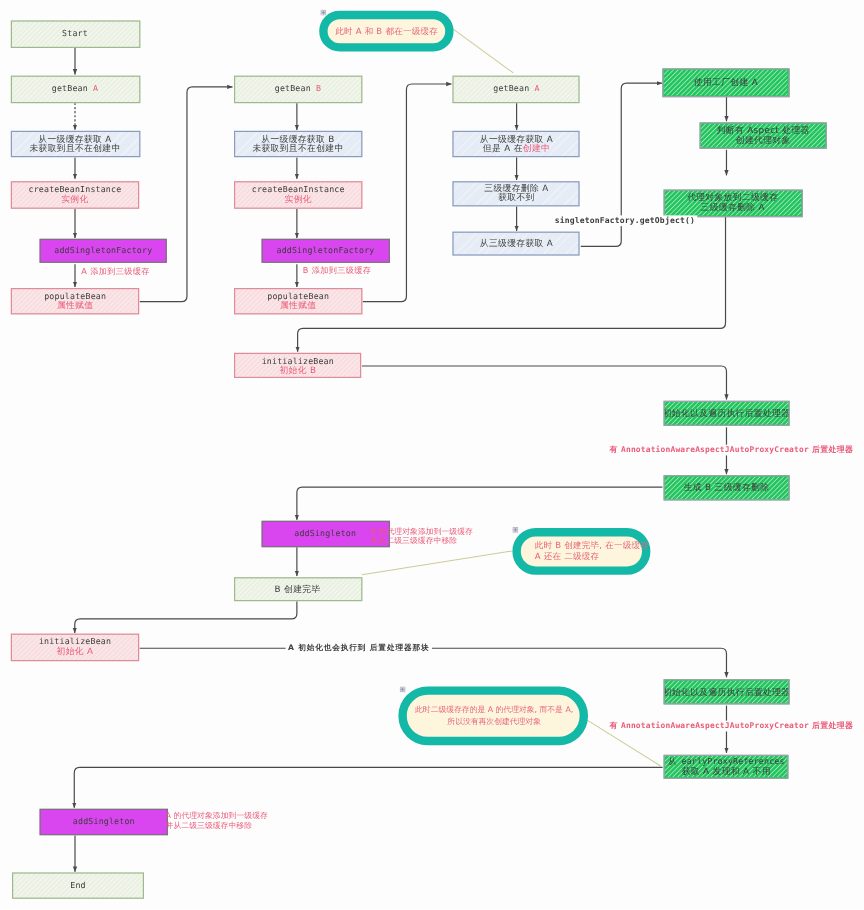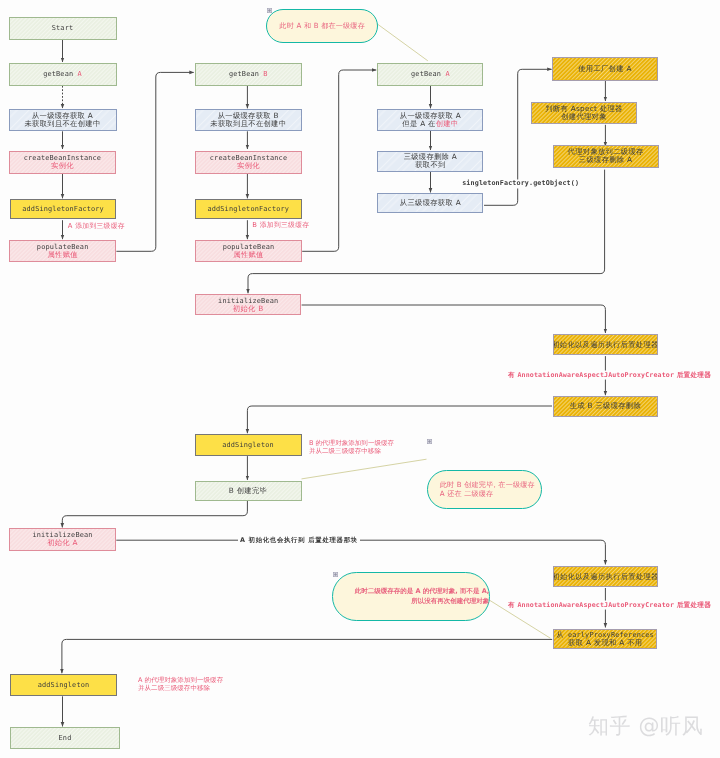--- a/index.html
+++ b/index.html
@@ -12,28 +12,28 @@
         text-align:center;white-space:nowrap;overflow:hidden;}
   .node .ln{display:block;line-height:8px;height:8px;position:relative;z-index:2;}
   .node .ln span{line-height:8px;vertical-align:top;}
   .mono{font-family:"DejaVu Sans Mono",monospace;font-size:6.9px;letter-spacing:0.15px;}
   .cjk{font-family:"DejaVu Sans",sans-serif;font-size:7.3px;letter-spacing:0.3px;}
   .dark{color:#3c3c3c;}
   .red{color:#ea5a78;}
   .n-green{border-color:#9fb98f;background:#eaf0e2;}
   .n-blue{border-color:#8a9bbd;background:#e5ecf5;}
   .n-pink{border-color:#df8c9a;background:#f8dee0;}
-  .n-grey{border-color:#767676;background:#fde047;}
-  .n-purple{border-color:#a59dae;background:#eab308;}
+  .n-grey{border-color:#767676;background:#d946ef;margin-left:23px;}
+  .n-purple{border-color:#a59dae;background:#22c55e;}
   .hatch{position:absolute;left:0;top:0;right:0;bottom:0;pointer-events:none;z-index:1;}
   .n-green .hatch{opacity:0.70;}
   .n-purple .hatch{opacity:0.66;}
   .n-pink .hatch{opacity:0.52;}
   .n-blue .hatch{opacity:0.55;}
-  .bubble{position:absolute;box-sizing:border-box;border:1px solid #14b8a6;background:#fdf6dc;
+  .bubble{position:absolute;box-sizing:border-box;border:7px solid #14b8a6;background:#fdf6dc;
           display:flex;flex-direction:column;justify-content:center;
           color:#e8637f;font-family:"DejaVu Sans",sans-serif;font-size:7.1px;line-height:9.5px;
           letter-spacing:0.2px;}
   .bubble .bl{display:block;white-space:nowrap;}
   .bubble-dot{position:absolute;width:5px;height:5px;overflow:hidden;}
   .bubble-dot svg{display:block;}
   .elabel{position:absolute;white-space:nowrap;line-height:1.35;z-index:3;}
   .elabel.onwire{background:#fdfdfd;padding:0 2px;font-weight:bold;}
   .wm{position:absolute;color:#dcdcde;white-space:nowrap;font-family:"DejaVu Sans",sans-serif;line-height:1;}
 </style>
@@ -179,28 +179,28 @@
             <rect width="100%" height="100%" fill="url(#hatchSparse)"></rect>
           </svg></span>
         <span class="ln"><span class="cjk dark">从三级缓存获取 A</span></span>
       </div>
       <div class="node n-purple" style="left: 552.4px; top: 57.4px; width: 105.2px; height: 23.6px;">
         <span class="hatch"><svg width="100%" height="100%">
             <rect width="100%" height="100%" fill="url(#hatchPat)"></rect>
           </svg></span>
         <span class="ln"><span class="cjk dark">使用工厂创建 A</span></span>
       </div>
-      <div class="node n-purple" style="left: 531px; top: 101.6px; width: 106px; height: 22.9px;">
+      <div class="node n-purple" style="left: 583px; top: 101.6px; width: 106px; height: 22.9px;">
         <span class="hatch"><svg width="100%" height="100%">
             <rect width="100%" height="100%" fill="url(#hatchPat)"></rect>
           </svg></span>
         <span class="ln"><span class="cjk dark">判断有 Aspect 处理器</span></span>
         <span class="ln"><span class="cjk dark">创建代理对象</span></span>
       </div>
-      <div class="node n-purple" style="left: 552.6px; top: 145px; width: 106px; height: 22.6px;">
+      <div class="node n-purple" style="left: 552.6px; top: 158px; width: 116px; height: 22.6px;">
         <span class="hatch"><svg width="100%" height="100%">
             <rect width="100%" height="100%" fill="url(#hatchPat)"></rect>
           </svg></span>
         <span class="ln"><span class="cjk dark">代理对象放到二级缓存</span></span>
         <span class="ln"><span class="cjk dark">三级缓存删除 A</span></span>
       </div>
       <div class="node n-pink" style="left: 195.2px; top: 293.8px; width: 106px; height: 21.7px;">
         <span class="hatch"><svg width="100%" height="100%">
             <rect width="100%" height="100%" fill="url(#hatchPat)"></rect>
           </svg></span>
@@ -261,31 +261,31 @@
   <div id="bubbles">
       <div class="bubble" style="left: 265.9px; top: 8.8px; width: 112.5px; height: 34px; border-radius: 17px; text-align: center; padding-left: 0px;">
         <span class="bl">此时 A 和 B 都在一级缓存</span>
       </div>
       <div class="bubble-dot" style="left: 266.5px; top: 8.2px;">
         <svg width="5" height="5" viewBox="0 0 5 5">
           <rect x="0.25" y="0.25" width="4.5" height="4.5" fill="#cfcfdb" stroke="#9b9bad" stroke-width="0.5"></rect>
           <path d="M2.5,1 L2.5,4 M1,2.5 L4,2.5" stroke="#8b8b9d" stroke-width="0.6"></path>
         </svg>
       </div>
-      <div class="bubble" style="left: 426.7px; top: 439.8px; width: 115.3px; height: 39px; border-radius: 19.5px; text-align: left; padding-left: 12px; margin-top: 30px;">
+      <div class="bubble" style="left: 426.7px; top: 439.8px; width: 115.3px; height: 39px; border-radius: 19.5px; text-align: left; padding-left: 12px;">
         <span class="bl">此时 B 创建完毕, 在一级缓存</span>
         <span class="bl">A 还在 二级缓存</span>
       </div>
       <div class="bubble-dot" style="left: 427.3px; top: 439.2px;">
         <svg width="5" height="5" viewBox="0 0 5 5">
           <rect x="0.25" y="0.25" width="4.5" height="4.5" fill="#cfcfdb" stroke="#9b9bad" stroke-width="0.5"></rect>
           <path d="M2.5,1 L2.5,4 M1,2.5 L4,2.5" stroke="#8b8b9d" stroke-width="0.6"></path>
         </svg>
       </div>
-      <div class="bubble" style="left: 332.3px; top: 572.4px; width: 158px; height: 48.6px; border-radius: 24.3px; text-align: right; padding-left: 1px; font-size: 6.5px; letter-spacing: 0px; font-weight: bold;">
+      <div class="bubble" style="left: 332.3px; top: 572.4px; width: 158px; height: 48.6px; border-radius: 24.3px; text-align: center; padding-left: 1px; font-size: 6.5px; letter-spacing: 0px;">
         <span class="bl">此时二级缓存存的是 A 的代理对象, 而不是 A,</span>
         <span class="bl">所以没有再次创建代理对象</span>
       </div>
       <div class="bubble-dot" style="left: 332.9px; top: 571.8px;">
         <svg width="5" height="5" viewBox="0 0 5 5">
           <rect x="0.25" y="0.25" width="4.5" height="4.5" fill="#cfcfdb" stroke="#9b9bad" stroke-width="0.5"></rect>
           <path d="M2.5,1 L2.5,4 M1,2.5 L4,2.5" stroke="#8b8b9d" stroke-width="0.6"></path>
         </svg>
       </div>
     </div>
@@ -310,14 +310,13 @@
         <div><span class="cjk red" style="font-size: 6.5px; letter-spacing: 0.05px;">并从二级三级缓存中移除</span></div>
       </div>
       <div class="elabel" style="left: 138px; top: 684px; font-size: 6.5px; transform: translateY(-50%); letter-spacing: 0.05px; line-height: 8.2px;">
         <div><span class="cjk red" style="font-size: 6.5px; letter-spacing: 0.05px;">A 的代理对象添加到一级缓存</span></div>
         <div><span class="cjk red" style="font-size: 6.5px; letter-spacing: 0.05px;">并从二级三级缓存中移除</span></div>
       </div>
       <div class="elabel onwire" style="left: 238px; top: 540.2px; font-size: 6.4px; transform: translateY(-50%); letter-spacing: 0.7px;">
         <div><span class="cjk dark" style="font-size: 6.4px; letter-spacing: 0.7px;">A  初始化也会执行到  后置处理器那块</span></div>
       </div>
     </div>
-  <div class="wm" style="left:588px;top:716px;font-size:21px;letter-spacing:0.6px;">知乎 @听风</div>
 </div>
 
 </body></html>

